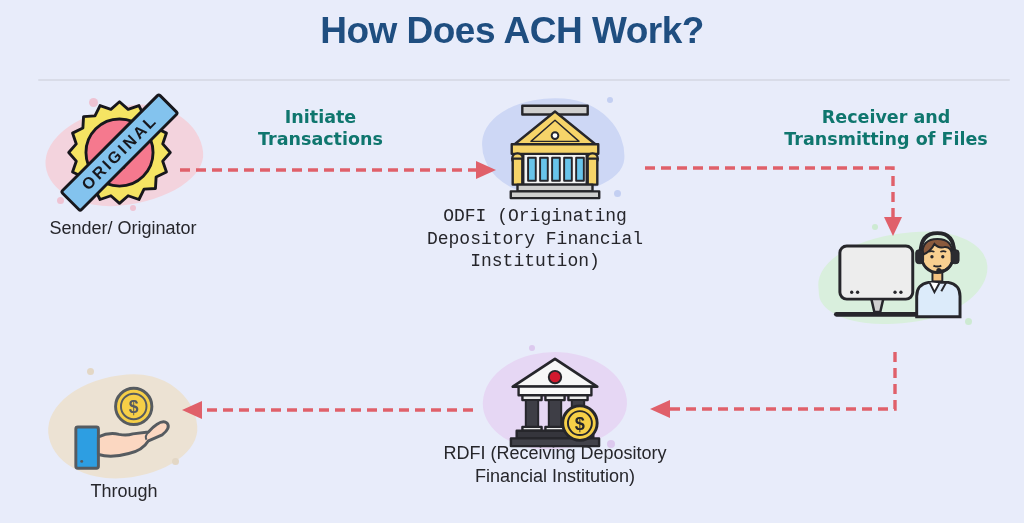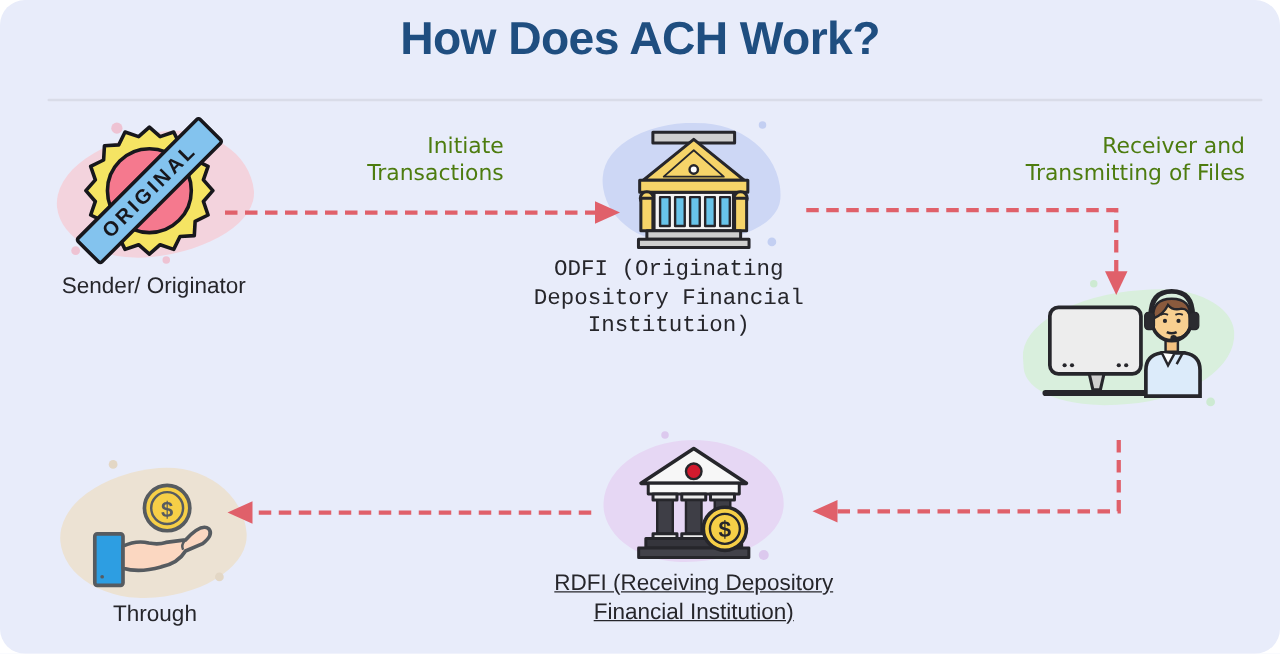--- a/index.html
+++ b/index.html
@@ -1,41 +1,40 @@
 <!DOCTYPE html>
 <html style="--background: #e8ecfa; --title: #1f4e80; --arrow: #e0606a; --annotation-text: #17171c; --label-text: #26262b; --sender-blob: #f3d3dd; --odfi-blob: #cdd7f5; --ach-blob: #d9efdd; --rdfi-blob: #e6d7f4; --receiver-blob: #ece2d3; --coin-gold: #f6cf47; --stamp-yellow: #f5e463; --stamp-pink: #f5798e; --stamp-ribbon-blue: #83c3ee; --column-cyan: #68c4ea; --pediment-yellow: #f6d469; --shirt-blue: #dcebfa; --sleeve-blue: #2d9ee2;"><head>
 <meta charset="utf-8">
 <style>
   html,body{margin:0;padding:0;}
   .canvas{
     position:relative;width:1024px;height:523px;overflow:hidden;
     background:var(--background,#e8ecfa);
     font-family:"Liberation Sans",sans-serif;
-    border-radius:20px;
   }
   .title{
     position:absolute;top:10px;left:0;right:0;text-align:center;
     font-weight:bold;font-size:37px;letter-spacing:-.5px;
     color:var(--title,#1f4e80);
   }
   .divider{position:absolute;top:79px;left:38px;width:972px;height:2px;background:#d9dce8;border-radius:1px;}
   .blob{position:absolute;}
   .dot{position:absolute;border-radius:50%;}
   .blob-sender{left:45px;top:106px;width:158px;height:99px;background:var(--sender-blob);border-radius:58% 42% 55% 45% / 52% 55% 45% 48%;transform:rotate(-6deg);}
   .blob-odfi{left:482px;top:98px;width:143px;height:97px;background:var(--odfi-blob);border-radius:55% 45% 60% 40% / 50% 58% 42% 50%;transform:rotate(4deg);}
   .blob-ach{left:818px;top:233px;width:170px;height:90px;background:var(--ach-blob);border-radius:60% 40% 55% 45% / 55% 45% 60% 40%;transform:rotate(-4deg);}
   .blob-rdfi{left:483px;top:352px;width:144px;height:98px;background:var(--rdfi-blob);border-radius:52% 48% 58% 42% / 55% 50% 50% 45%;transform:rotate(3deg);}
   .blob-receiver{left:48px;top:375px;width:149px;height:103px;background:var(--receiver-blob);border-radius:56% 44% 52% 48% / 50% 56% 44% 50%;transform:rotate(-5deg);}
   .icon{position:absolute;overflow:visible;}
   .arrow-layer{position:absolute;left:0;top:0;width:1024px;height:523px;pointer-events:none;}
   .dash{stroke:var(--arrow,#e0606a);stroke-width:3.4;stroke-dasharray:10 6;fill:none;}
   .head{fill:var(--arrow,#e0606a);}
   .note{
-    position:absolute;text-align:right;color:#4d7c0f;
-    font-family:"DejaVu Sans",sans-serif;font-weight:normal;
+    position:absolute;text-align:center;color:#0f766e;
+    font-family:"DejaVu Sans",sans-serif;font-weight:bold;
     font-size:17.5px;line-height:1.28;
   }
   .nlabel{
     position:absolute;text-align:center;color:#26262b;
     font-size:18px;font-weight:500;line-height:1.25;
   }
 </style>
 </head>
 <body>
 
@@ -166,21 +165,21 @@
         <rect x="66" y="74" width="20" height="4" fill="#ececec"></rect>
       <rect x="12" y="78" width="80" height="8" fill="#35353c"></rect>
       <rect x="6" y="86" width="92" height="8" fill="#42424a"></rect>
     </g>
     <g>
       <circle cx="78" cy="70" r="18" fill="#f6cf47" stroke="#26262b" stroke-width="3"></circle>
       <circle cx="78" cy="70" r="12.5" fill="none" stroke="#26262b" stroke-width="2"></circle>
       <text x="78" y="77" text-anchor="middle" font-size="19" font-weight="bold" fill="#26262b">$</text>
     </g>
   </svg>
-  <div class="nlabel" style="left:430px;top:455px;width:250px;text-decoration:underline;">RDFI (Receiving Depository Financial Institution)</div>
+  <div class="nlabel" style="left:430px;top:442px;width:250px;">RDFI (Receiving Depository Financial Institution)</div>
 
   <svg class="icon" style="left:60px;top:378px;" width="118" height="103" viewBox="0 0 120 105">
     <g>
       <circle cx="75" cy="29" r="18.5" fill="#f6cf47" stroke="#565b60" stroke-width="3"></circle>
       <circle cx="75" cy="29" r="13" fill="none" stroke="#565b60" stroke-width="2"></circle>
       <text x="75" y="36" text-anchor="middle" font-size="18" font-weight="bold" fill="#565b60">$</text>
     </g>
     <rect x="16" y="50" width="23" height="42" rx="2" fill="#2d9ee2" stroke="#565b60" stroke-width="3"></rect>
     <circle cx="22" cy="85" r="1.5" fill="#565b60"></circle>
     <path d="M39 60 Q50 55 60 57.5 Q68 59 74 57 L90 55 Q103 41 109 46 Q113 51 104 58 L90 64 Q84 74 70 77 Q52 82 39 78 Z" fill="#fbd7c1" stroke="#565b60" stroke-width="3" stroke-linejoin="round"></path>

